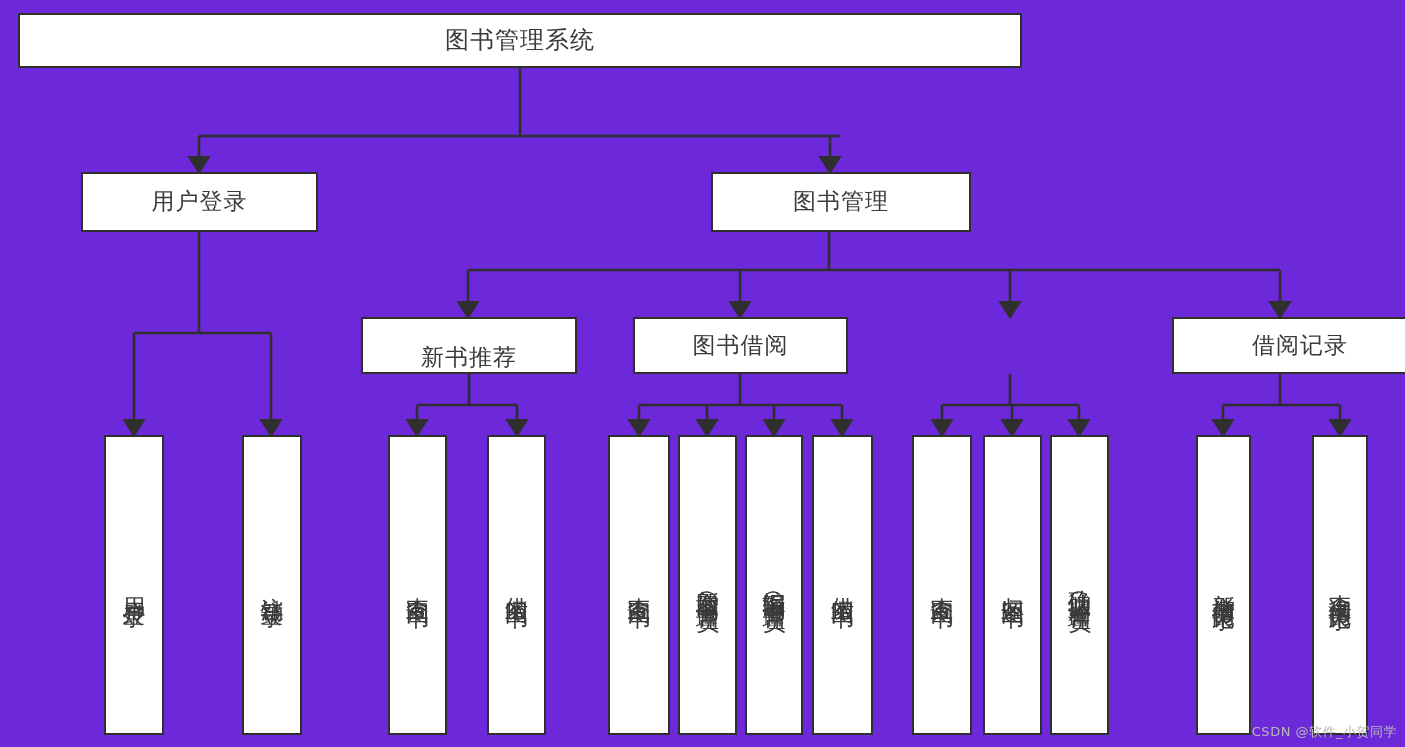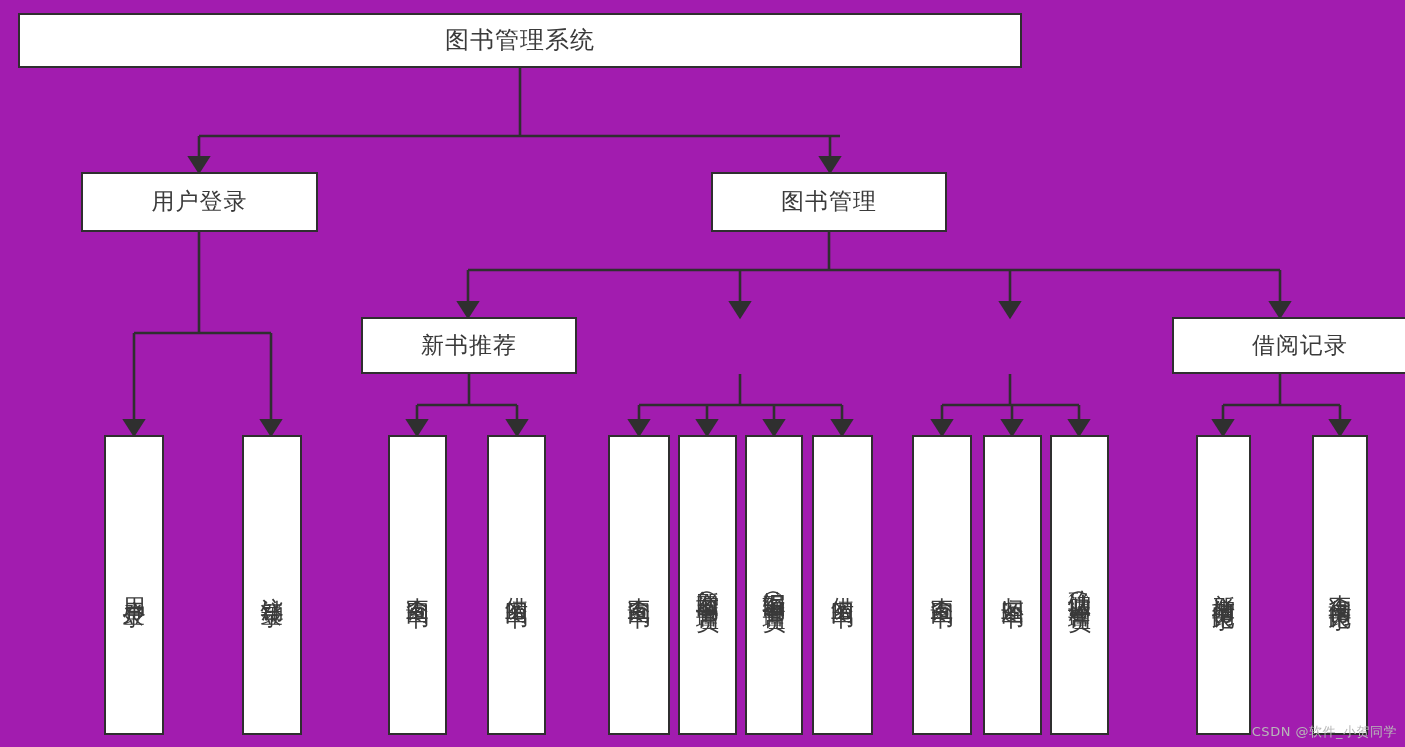--- a/index.html
+++ b/index.html
@@ -4,21 +4,21 @@
 <style>
   html, body {
     margin: 0;
     padding: 0;
     background: #ffffff;
   }
   #canvas {
     position: relative;
     width: 1405px;
     height: 747px;
-    background: #a21caf;
+    background: #6d28d9;
     font-family: "DejaVu Sans", "Liberation Sans", sans-serif;
     overflow: hidden;
   }
   #connectors {
     position: absolute;
     left: 0;
     top: 0;
     width: 1405px;
     height: 747px;
     pointer-events: none;
@@ -123,26 +123,29 @@
     </g>
   </svg>
 
   <div class="node horiz root" style="left:18px; top:13px; width:1004px; height:55px;">
     <span class="label">图书管理系统</span>
   </div>
 
   <div class="node horiz" style="left:81px; top:172px; width:237px; height:60px;">
     <span class="label">用户登录</span>
   </div>
-  <div class="node horiz" style="left:711px; top:172px; width:236px; height:60px;">
+  <div class="node horiz" style="left:711px; top:172px; width:260px; height:60px;">
     <span class="label">图书管理</span>
   </div>
 
-  <div class="node horiz" style="left:361px; top:317px; width:216px; height:57px;">
+  <div class="node horiz" style="left:361px; top:317px; width:216px; height:57px;align-items:flex-end;">
     <span class="label">新书推荐</span>
+  </div>
+  <div class="node horiz" style="left:633px; top:317px; width:215px; height:57px;">
+    <span class="label">图书借阅</span>
   </div>
   <div class="node horiz" style="left:1172px; top:317px; width:256px; height:57px;">
     <span class="label">借阅记录</span>
   </div>
 
   <div class="node vert" style="left:104px; top:435px; width:60px; height:300px;">
     <span class="label">用户登录</span>
   </div>
   <div class="node vert" style="left:242px; top:435px; width:60px; height:300px;">
     <span class="label">注销登录</span>

